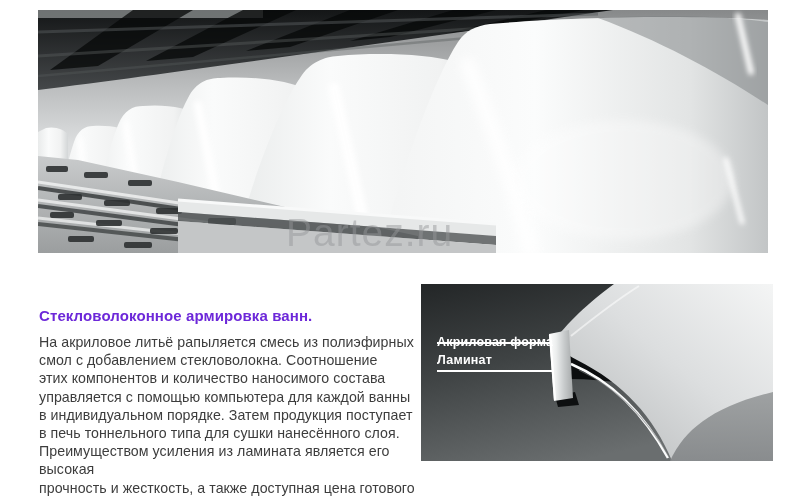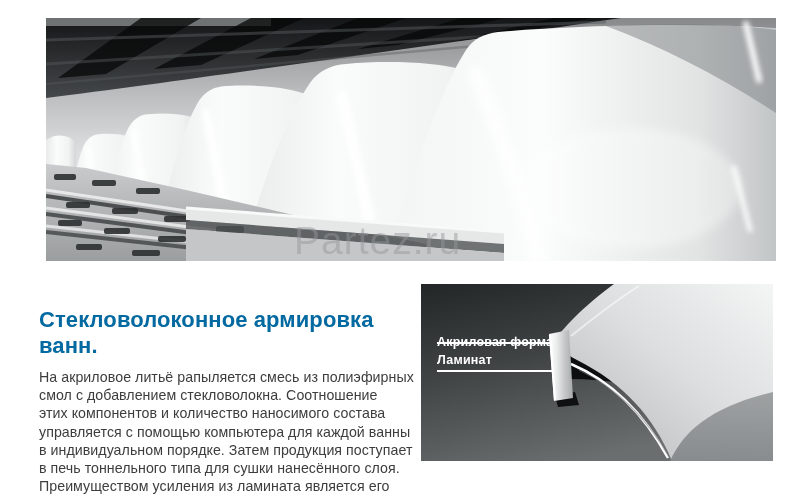--- a/index.html
+++ b/index.html
@@ -4,36 +4,36 @@
 <style>
   html,body { margin:0; padding:0; background:#ffffff; }
   .page {
     position:relative; width:796px; height:500px; overflow:hidden;
     background:#ffffff;
     font-family:"Liberation Sans","DejaVu Sans",sans-serif;
   }
   
   .hero {
     position:absolute; left:38px; top:10px; width:730px; height:243px;
-    margin:8px; overflow:hidden; background:#dddedf;
+    margin:0; overflow:hidden; background:#dddedf;
   }
   .hero svg { display:block; width:100%; height:100%; }
   .watermark {
     position:absolute; left:248px; top:203px; width:240px;
     font-size:39px; font-weight:400; letter-spacing:1px;
     color:rgba(148,151,152,0.48); text-align:left; line-height:1;
     user-select:none; pointer-events:none;
   }
   
   .article {
     position:absolute; left:39px; top:307px; width:392px;
   }
   .article h1 {
-    margin:0 0 9px 0; font-size:22px; font-weight:bold;
-    color:#0369a1; letter-spacing:0.1px;
+    margin:0 0 9px 0; font-size:15px; font-weight:bold;
+    color:#6d28d9; letter-spacing:0.1px;
   }
   .article p {
     margin:0; font-size:14.2px; line-height:18.2px; color:#3d3d3d;
     white-space:pre-line; letter-spacing:0.05px;
   }
   
   .diagram {
     position:absolute; left:421px; top:284px; width:352px; height:177px;
     margin:0; overflow:hidden; background:#33383a;
   }

